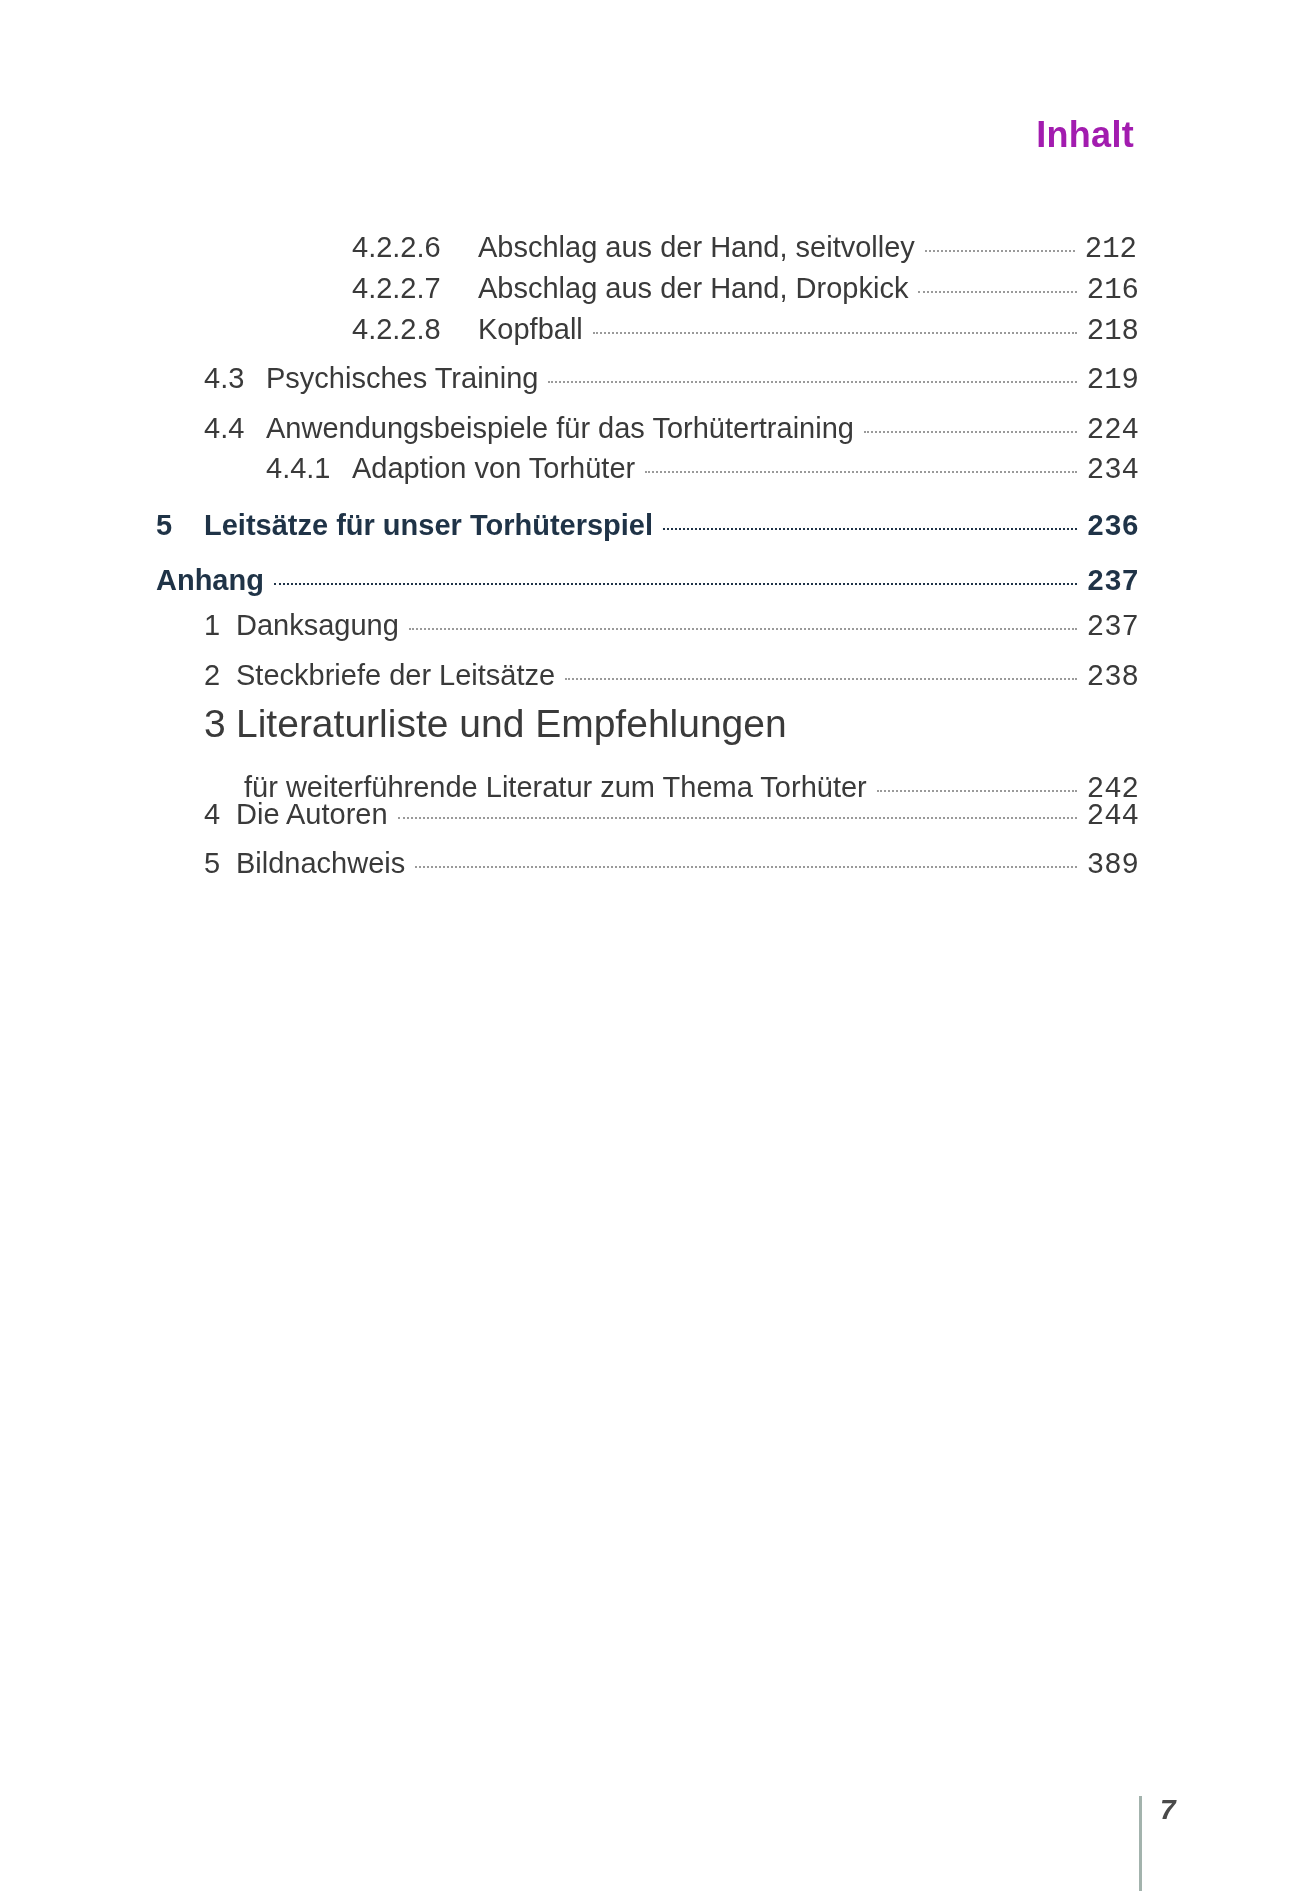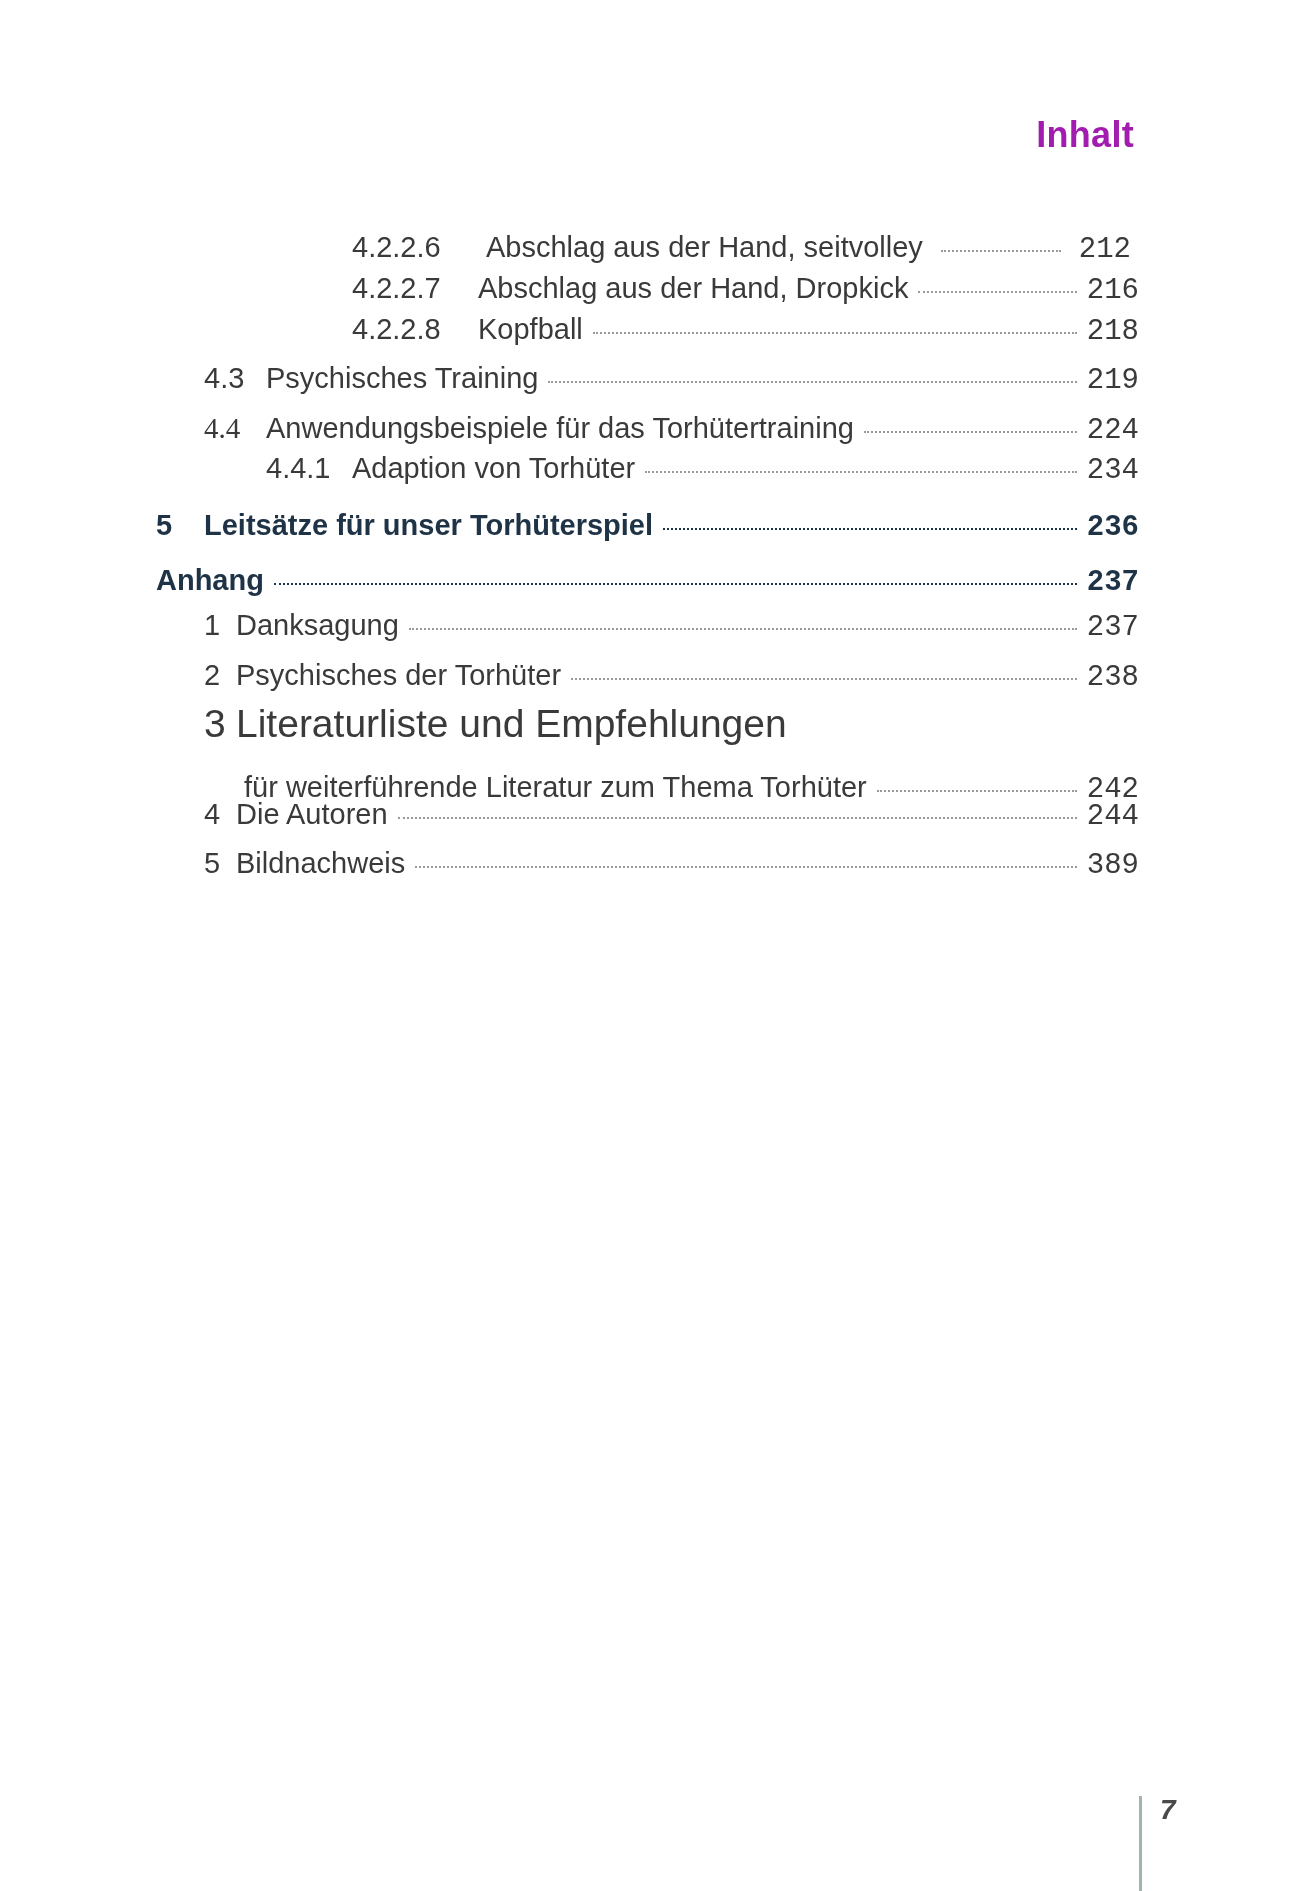--- a/index.html
+++ b/index.html
@@ -22,21 +22,21 @@
   .pageno { position: absolute; left: 1160px; top: 1794px; font-size: 28px; font-weight: bold;
             font-style: italic; color: #4a4a4a; }
 </style>
 </head>
 <body>
 
 <div class="header">Inhalt</div>
 
 <div class="toc">
 
-  <div class="row" style="left:352px; right:170px; top:230px;gap:8px;">
+  <div class="row" style="left:352px; right:164px; top:230px;">
     <span class="num" style="width:126px;">4.2.2.6</span>
     <span class="title">Abschlag aus der Hand, seitvolley</span>
     <span class="leader"></span>
     <span class="page">212</span>
   </div>
 
   <div class="row" style="left:352px; right:162px; top:271px;">
     <span class="num" style="width:126px;">4.2.2.7</span>
     <span class="title">Abschlag aus der Hand, Dropkick</span>
     <span class="leader"></span>
@@ -51,21 +51,21 @@
   </div>
 
   <div class="row" style="left:204px; right:162px; top:361px;">
     <span class="num" style="width:62px;">4.3</span>
     <span class="title">Psychisches Training</span>
     <span class="leader"></span>
     <span class="page">219</span>
   </div>
 
   <div class="row" style="left:204px; right:162px; top:411px;">
-    <span class="num" style="width:62px;font-family:Liberation Serif, serif;">4.4</span>
+    <span class="num" style="width:62px;">4.4</span>
     <span class="title">Anwendungsbeispiele für das Torhütertraining</span>
     <span class="leader"></span>
     <span class="page">224</span>
   </div>
 
   <div class="row" style="left:266px; right:162px; top:451px;">
     <span class="num" style="width:86px;">4.4.1</span>
     <span class="title">Adaption von Torhüter</span>
     <span class="leader"></span>
     <span class="page">234</span>
@@ -86,21 +86,21 @@
 
   <div class="row" style="left:204px; right:162px; top:608px;">
     <span class="num" style="width:32px;">1</span>
     <span class="title">Danksagung</span>
     <span class="leader"></span>
     <span class="page">237</span>
   </div>
 
   <div class="row" style="left:204px; right:162px; top:658px;">
     <span class="num" style="width:32px;">2</span>
-    <span class="title">Psychisches der Torhüter</span>
+    <span class="title">Steckbriefe der Leitsätze</span>
     <span class="leader"></span>
     <span class="page">238</span>
   </div>
 
   <div class="line2" style="left:204px; top:707px;">
     <span class="num" style="display:inline-block; width:32px;">3</span><span>Literaturliste und Empfehlungen</span>
   </div>
   <div class="row" style="left:244px; right:162px; top:748px;margin-top:22px;">
     <span class="title">für weiterführende Literatur zum Thema Torhüter</span>
     <span class="leader"></span>

